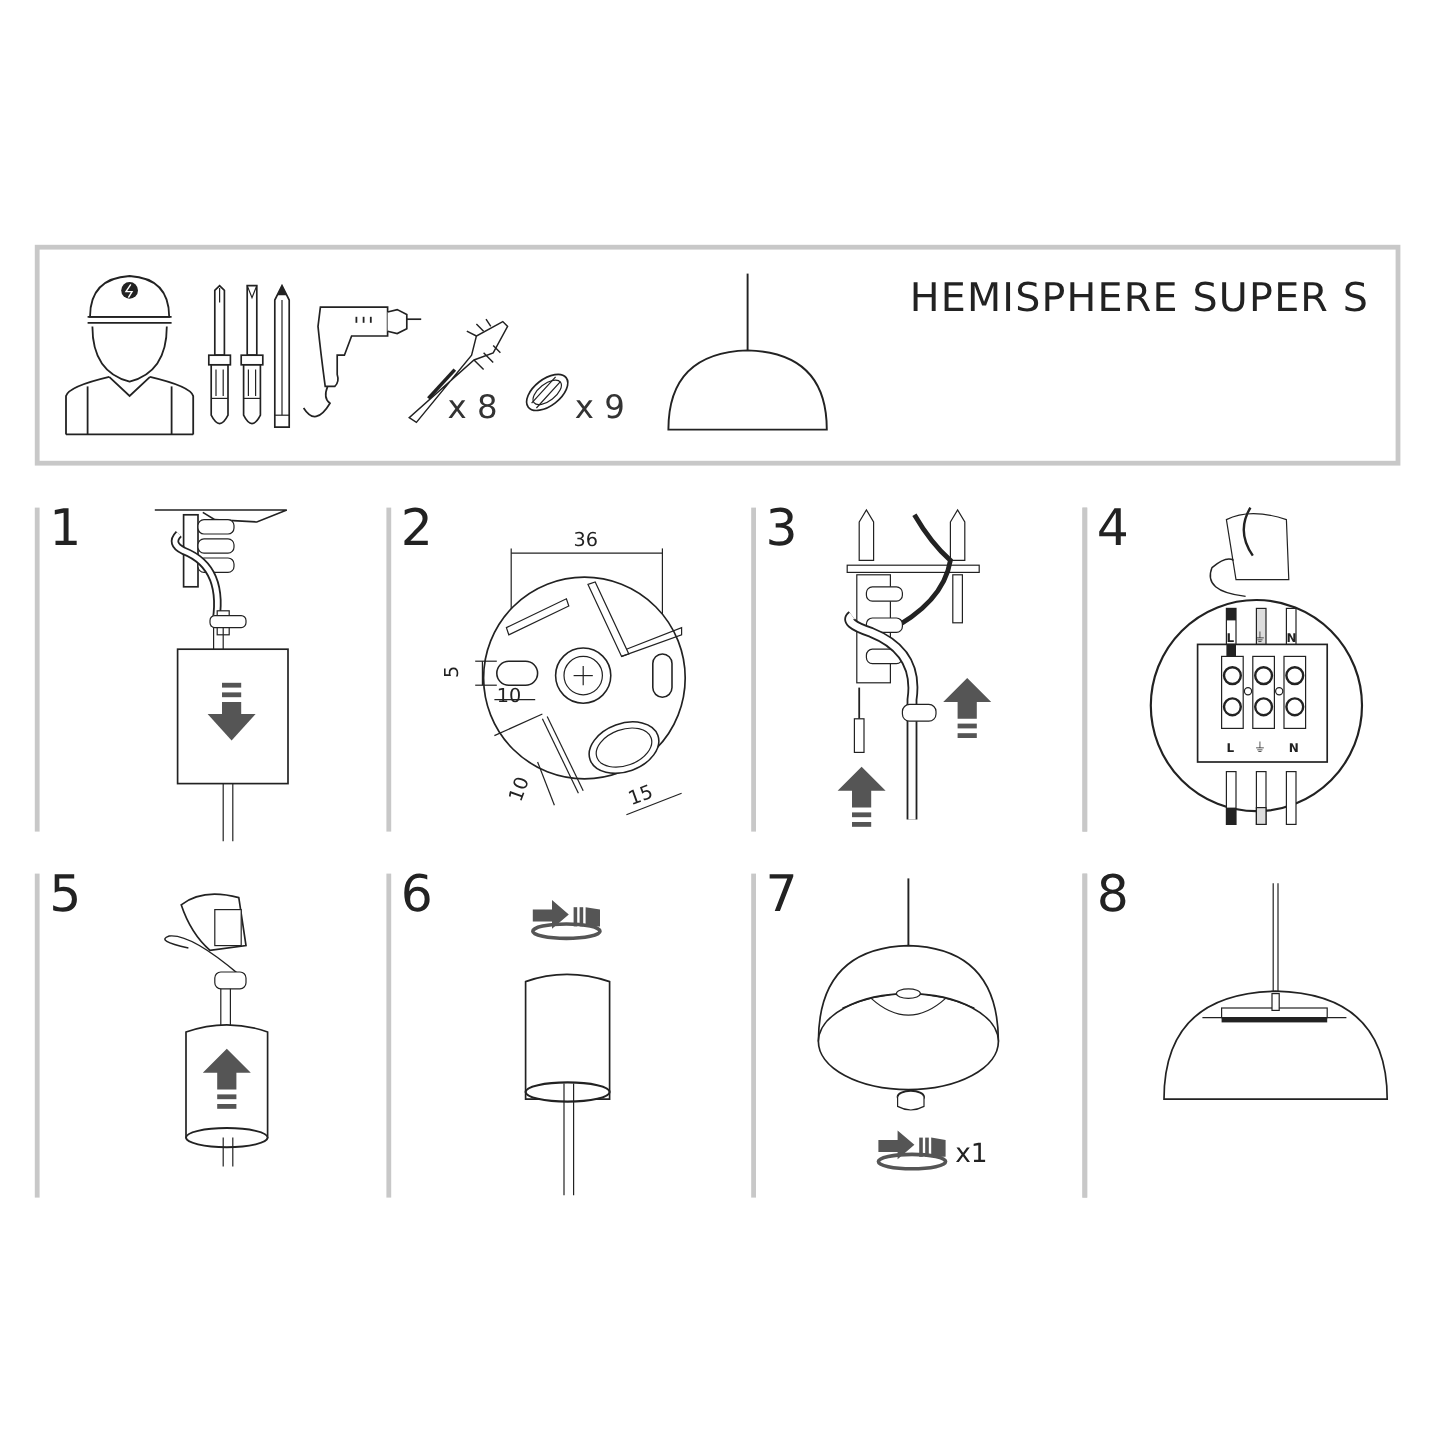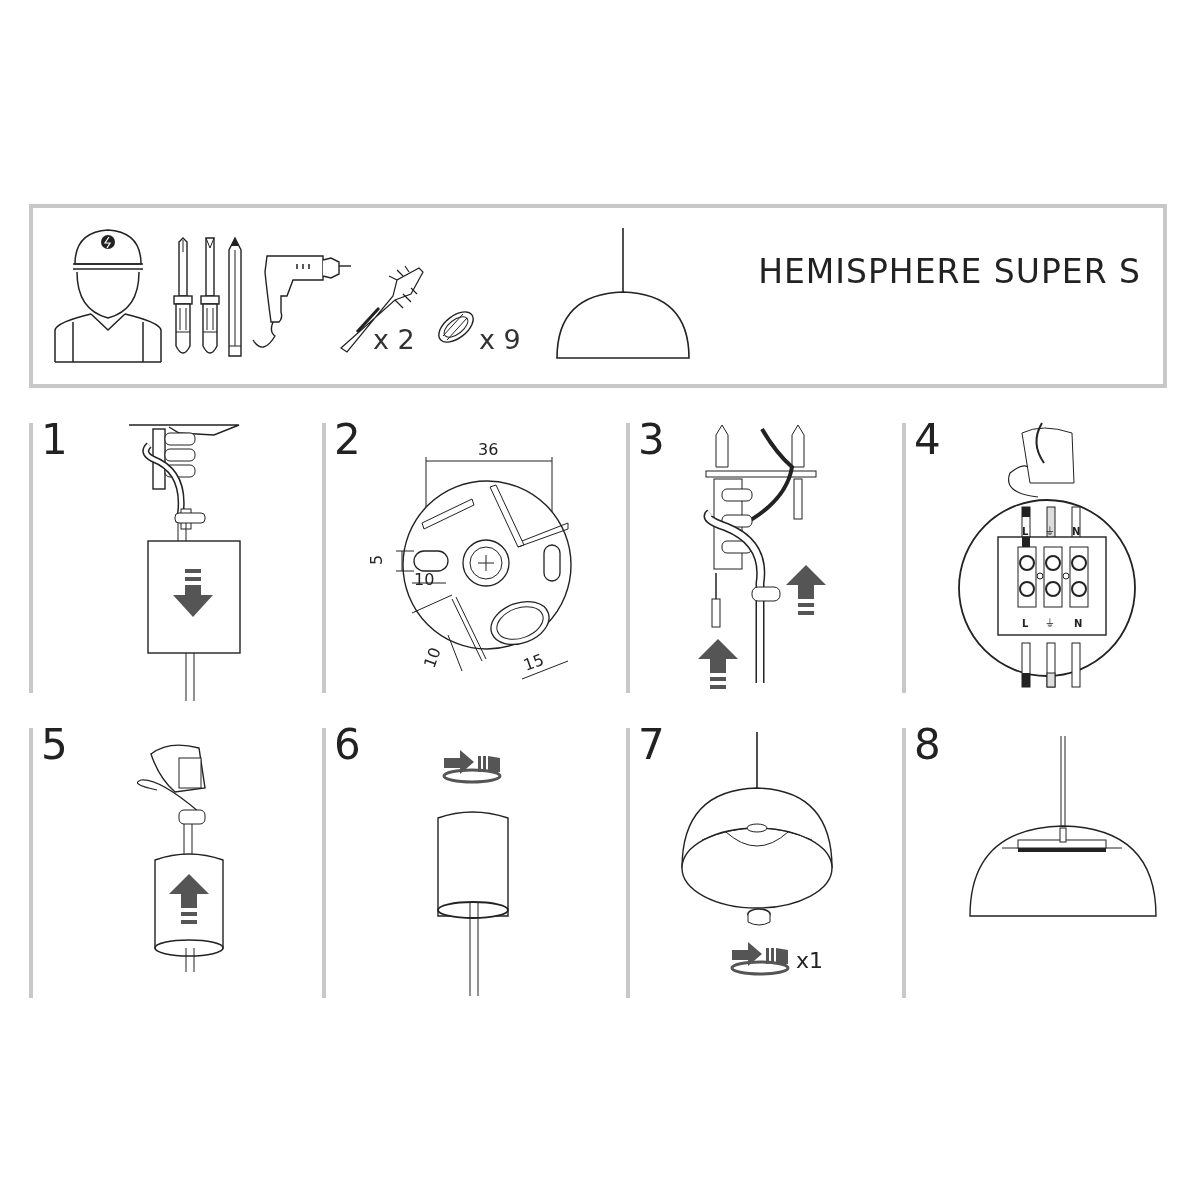--- a/index.html
+++ b/index.html
@@ -1,18 +1,18 @@
 <!DOCTYPE html>
 <html><head>
   <meta charset="utf-8">
   <style>
     html, body { margin: 0; padding: 0; background: #ffffff; }
     body { width: 1200px; height: 1200px; position: relative; overflow: hidden; font-family: "DejaVu Sans", sans-serif; color: #222; }
     .header-box { position: absolute; left: 29px; top: 204px; width: 1138px; height: 184px; border: 4px solid #c8c8c8; box-sizing: border-box; background: #fff; }
-    .title { position: absolute; right: 22px; top: 20px; font-size: 33px; letter-spacing: 1px; color: #222; font-family: "DejaVu Sans", sans-serif; font-weight: normal; margin-top: 24px; }
+    .title { position: absolute; right: 22px; top: 20px; font-size: 33px; letter-spacing: 1px; color: #222; font-family: "DejaVu Sans", sans-serif; font-weight: normal; }
     .qty { position: absolute; font-size: 27px; color: #333; }
     .step { position: absolute; width: 280px; height: 270px; }
     .step .bar { position: absolute; left: 0; top: 0; width: 4px; height: 100%; background: #c8c8c8; }
     .step .num { position: absolute; left: 12px; top: -4px; font-size: 42px; color: #222; line-height: 1; }
     .step svg.art { position: absolute; left: 0; top: 0; }
     .rbar { position: absolute; width: 4px; background: #c8c8c8; }
     svg { overflow: visible; }
   </style>
 </head>
 <body>
@@ -66,21 +66,21 @@
       <line x1="50" y1="12" x2="50" y2="17" stroke="#222" stroke-width="1.5"></line>
       <line x1="56" y1="12" x2="56" y2="17" stroke="#222" stroke-width="1.5"></line>
     <path d="M20 70 Q16 80 22 84 Q10 104 0 88" fill="none" stroke="#222" stroke-width="1.4"></path>
   </svg>
 
   <svg style="position:absolute;left:304px;top:58px" width="90" height="86" viewBox="0 0 90 86">
     <path d="M4 82 L10 86 L56 30 L60 14 L82 2 L86 6 L74 28 L58 34 Z" fill="#fff" stroke="#222" stroke-width="1.2"></path>
     <line x1="20" y1="66" x2="42" y2="42" stroke="#222" stroke-width="3"></line>
     <path d="M60 14 L52 10 M66 10 L60 4 M72 6 L68 0 M58 34 L66 42 M66 28 L74 36 M74 22 L80 28" stroke="#222" stroke-width="1.2"></path>
   </svg>
-  <div class="qty" style="left:340px;top:116px">x 2</div>
+  <div class="qty" style="left:340px;top:116px">x 8</div>
 
   <svg style="position:absolute;left:400px;top:98px" width="46" height="42" viewBox="0 0 46 42">
     <ellipse cx="23" cy="21" rx="20" ry="11" transform="rotate(-38 23 21)" fill="#fff" stroke="#222" stroke-width="1.4"></ellipse>
     <ellipse cx="23" cy="21" rx="14" ry="7" transform="rotate(-38 23 21)" fill="none" stroke="#222" stroke-width="1"></ellipse>
     <path d="M10 30 L30 8 M14 34 L34 12" stroke="#222" stroke-width="1"></path>
   </svg>
   <div class="qty" style="left:446px;top:116px">x 9</div>
 
   <svg style="position:absolute;left:520px;top:20px" width="140" height="136" viewBox="0 0 140 136">
     <line x1="70" y1="0" x2="70" y2="64" stroke="#222" stroke-width="1.6"></line>

